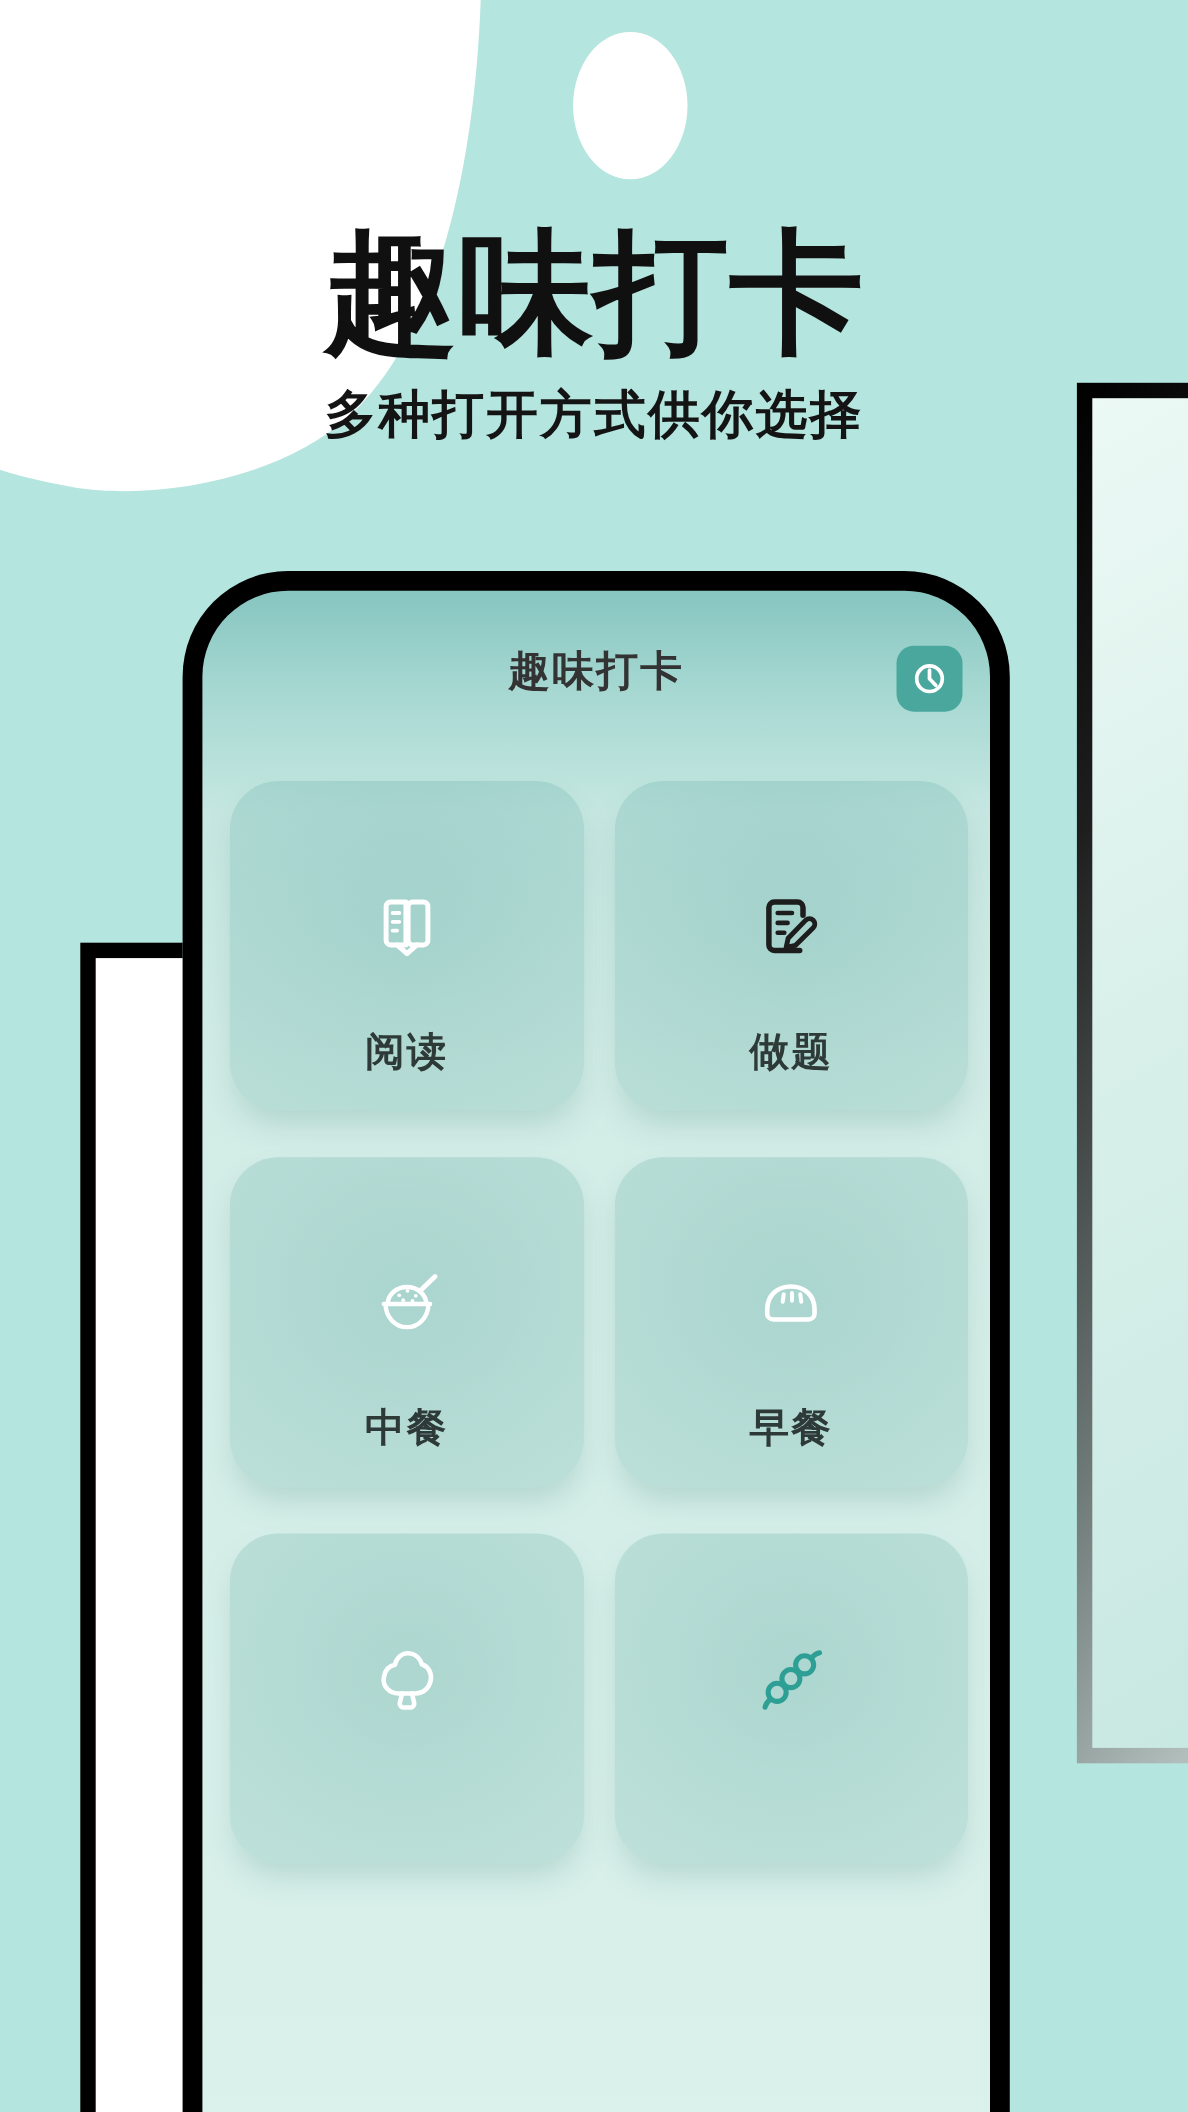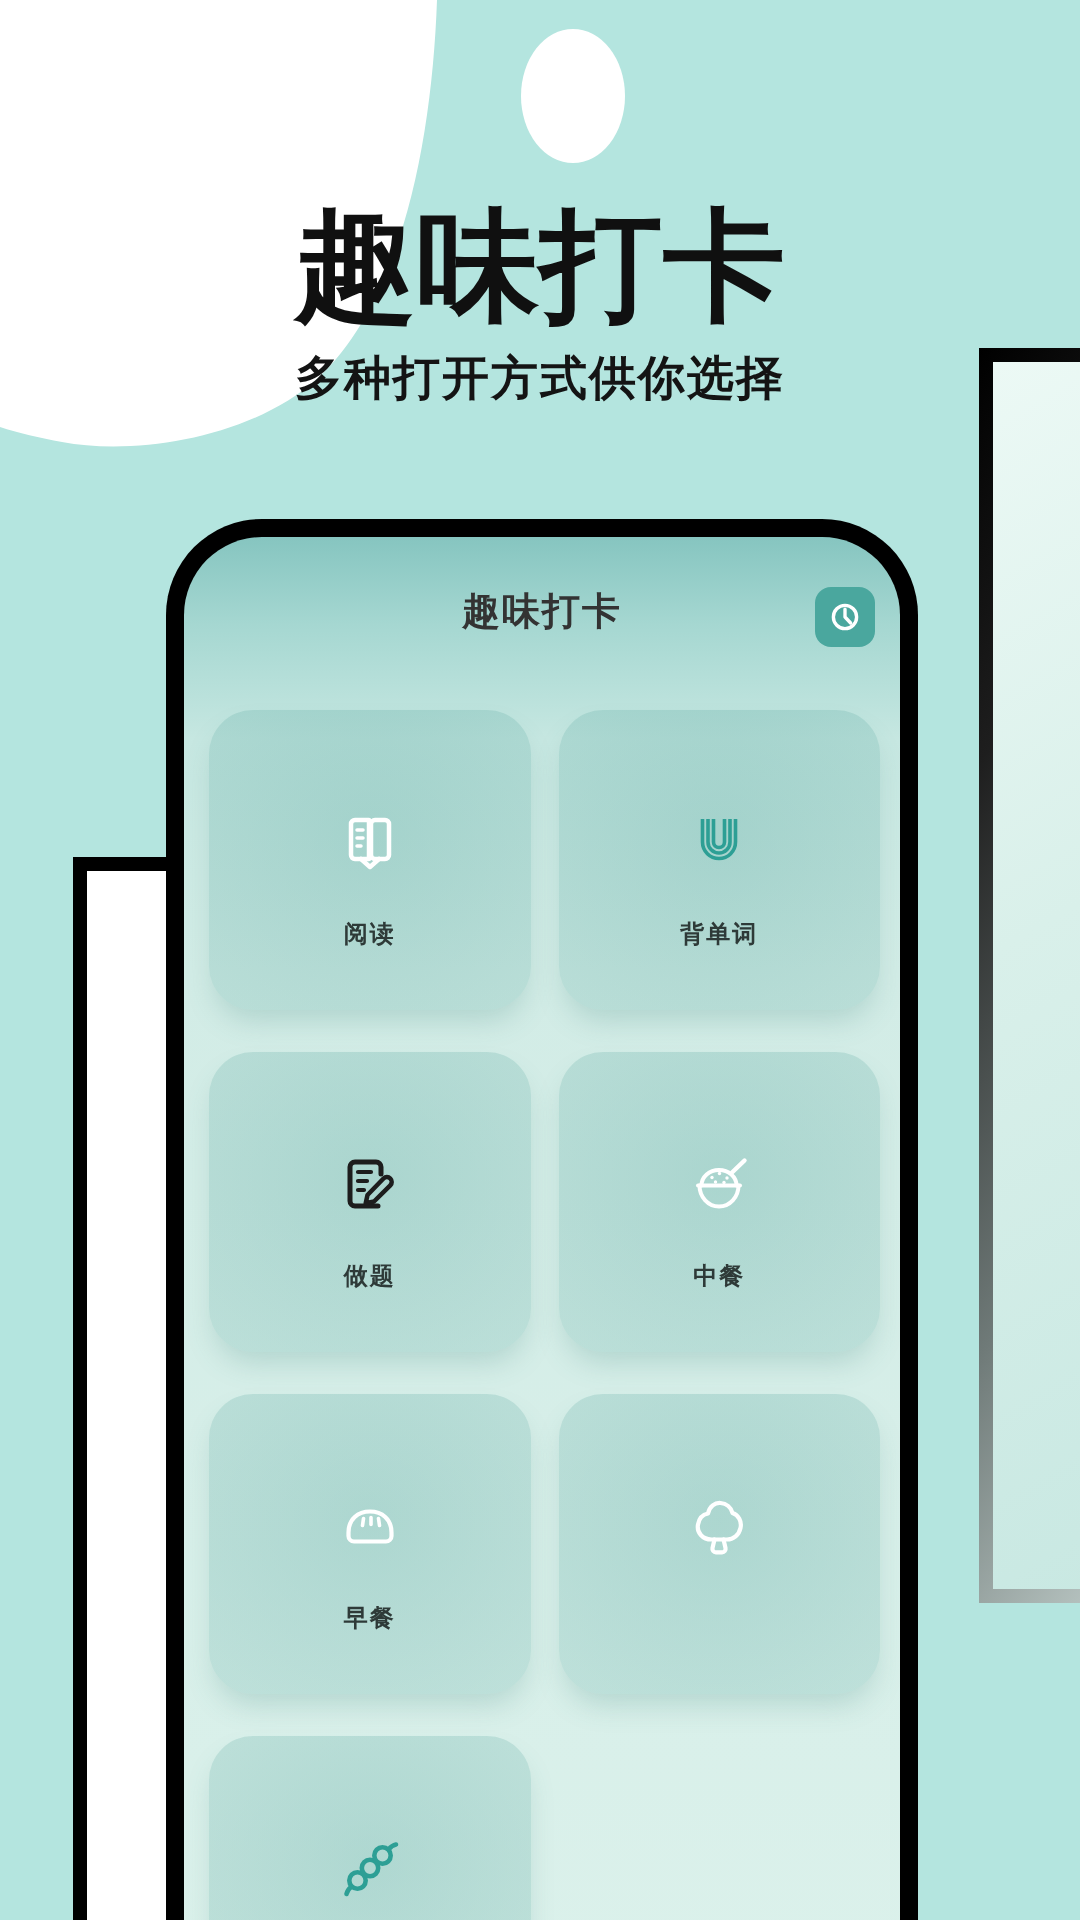--- a/index.html
+++ b/index.html
@@ -76,21 +76,21 @@
   }
   .card {
     position:relative; border-radius:44px; cursor:pointer;
     background:radial-gradient(130% 130% at 50% 42%, rgba(74,158,150,0.30) 0%, rgba(74,158,150,0.14) 78%);
     box-shadow:0 16px 28px -6px rgba(73,140,133,0.25);
     display:flex; flex-direction:column; align-items:center;
   }
   .card .icon { margin-top:100px; width:64px; height:64px; }
   .card .icon svg { width:64px; height:64px; display:block; }
   .card .label {
-    margin-top:40px; font-size:24px; line-height:40px; font-weight:600;
+    margin-top:62px; font-size:36px; line-height:40px; font-weight:600;
     color:#2e3a38; letter-spacing:2px; text-align:right;
   }
 </style>
 </head>
 <body>
 
 <svg class="blob-large" viewBox="0 0 450 450">
   <path d="M0 0 H437 C432 140 402 300 318 378 C252 438 135 456 62 442 C40 438 18 433 0 427 Z" fill="#ffffff"></path>
 </svg>
 <div class="ellipse-small"></div>
@@ -131,32 +131,20 @@
               <rect x="33" y="10" width="18" height="39" rx="4"></rect>
               <path d="M23 49 L32 57 L41 49"></path>
               <path d="M19 20 h6 M19 28 h6 M19 36 h4" stroke-width="3.5"></path>
             </g>
           </svg>
         </span>
         <div class="label">阅读</div>
       </div>
 
 
-      <div class="card">
-        <span class="icon">
-          <svg viewBox="0 0 64 64">
-            <g fill="none" stroke="#2d9f95" stroke-width="3.6">
-              <path d="M15.5 9 V32 a16.5 16.5 0 0 0 33 0 V9"></path>
-              <path d="M21 9 V32 a11 11 0 0 0 22 0 V9"></path>
-              <path d="M26.5 9 V32 a5.5 5.5 0 0 0 11 0 V9"></path>
-            </g>
-          </svg>
-        </span>
-        <div class="label">背单词</div>
-      </div>
 
       <div class="card">
         <span class="icon">
           <svg viewBox="0 0 64 64">
             <g fill="none" stroke="#1d1d1d" stroke-width="5" stroke-linejoin="round" stroke-linecap="round">
               <path d="M40 54 H17 a5 5 0 0 1 -5 -5 V15 a5 5 0 0 1 5 -5 h21 a5 5 0 0 1 5 5 v7"></path>
               <path d="M20 20 h13 M20 29 h9 M20 38 h6" stroke-width="4.2"></path>
               <path d="M45.5 26.5 a4.8 4.8 0 0 1 6.8 6.8 L36 49.5 l-8.3 1.8 1.8 -8.3 Z" stroke-width="4.5"></path>
             </g>
           </svg>

